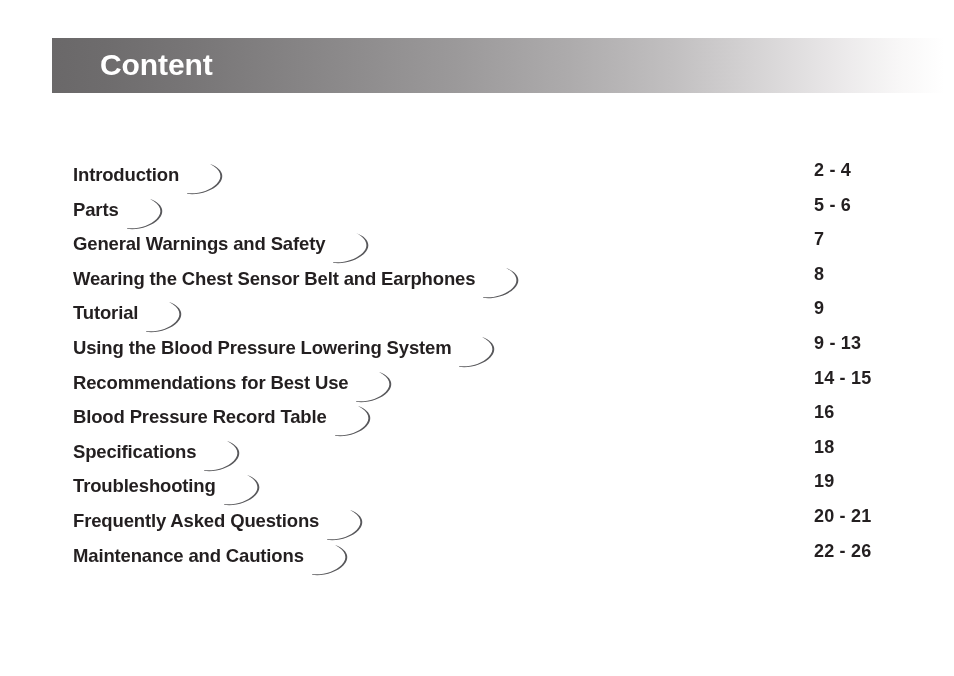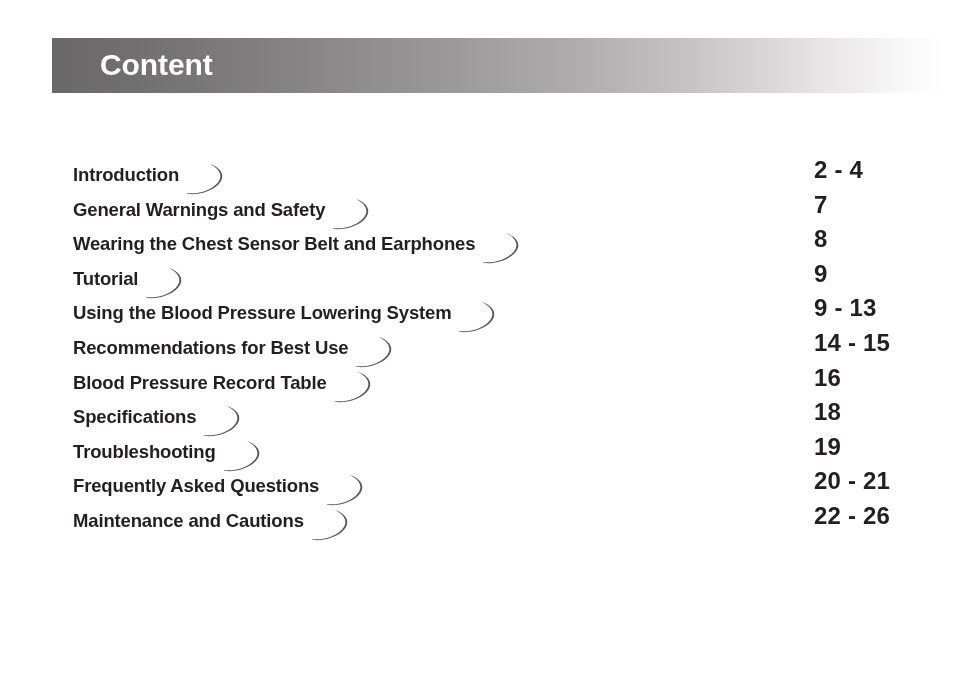--- a/index.html
+++ b/index.html
@@ -98,21 +98,21 @@
   }
   .swoosh svg {
     display: block;
     overflow: visible;
   }
   .toc-page {
     position: absolute;
     left: 813px;
     top: 0;
     color: #231f20;
-    font-size: 24px;
+    font-size: 18px;
     font-weight: 700;
     line-height: 24px;
     letter-spacing: 0.2px;
     font-stretch: condensed;
     white-space: nowrap;
   }
 </style>
 </head>
 <body>
 
@@ -129,20 +129,31 @@
           <span class="swoosh">
             <svg width="46" height="34" viewBox="0 0 46 34" xmlns="http://www.w3.org/2000/svg" aria-hidden="true">
               <path d="M1.2 31.8 C 12 33.4 25.6 29.4 32.6 22.2 C 39.8 14.8 36.4 6.4 24.0 2.0 C 35.0 7.6 37.4 15.2 30.6 21.9 C 23.8 28.6 11.6 32.4 1.2 31.1 Z" fill="#58585b"></path>
             </svg>
           </span>
         </div>
         <div class="toc-page">2 - 4</div>
       </div>
       <div class="toc-row">
         <div class="toc-entry">
+          <span class="toc-label">Parts</span>
+          <span class="swoosh">
+            <svg width="46" height="34" viewBox="0 0 46 34" xmlns="http://www.w3.org/2000/svg" aria-hidden="true">
+              <path d="M1.2 31.8 C 12 33.4 25.6 29.4 32.6 22.2 C 39.8 14.8 36.4 6.4 24.0 2.0 C 35.0 7.6 37.4 15.2 30.6 21.9 C 23.8 28.6 11.6 32.4 1.2 31.1 Z" fill="#58585b"></path>
+            </svg>
+          </span>
+        </div>
+        <div class="toc-page">5 - 6</div>
+      </div>
+      <div class="toc-row">
+        <div class="toc-entry">
           <span class="toc-label">General Warnings and Safety</span>
           <span class="swoosh">
             <svg width="46" height="34" viewBox="0 0 46 34" xmlns="http://www.w3.org/2000/svg" aria-hidden="true">
               <path d="M1.2 31.8 C 12 33.4 25.6 29.4 32.6 22.2 C 39.8 14.8 36.4 6.4 24.0 2.0 C 35.0 7.6 37.4 15.2 30.6 21.9 C 23.8 28.6 11.6 32.4 1.2 31.1 Z" fill="#58585b"></path>
             </svg>
           </span>
         </div>
         <div class="toc-page">7</div>
       </div>
       <div class="toc-row">

